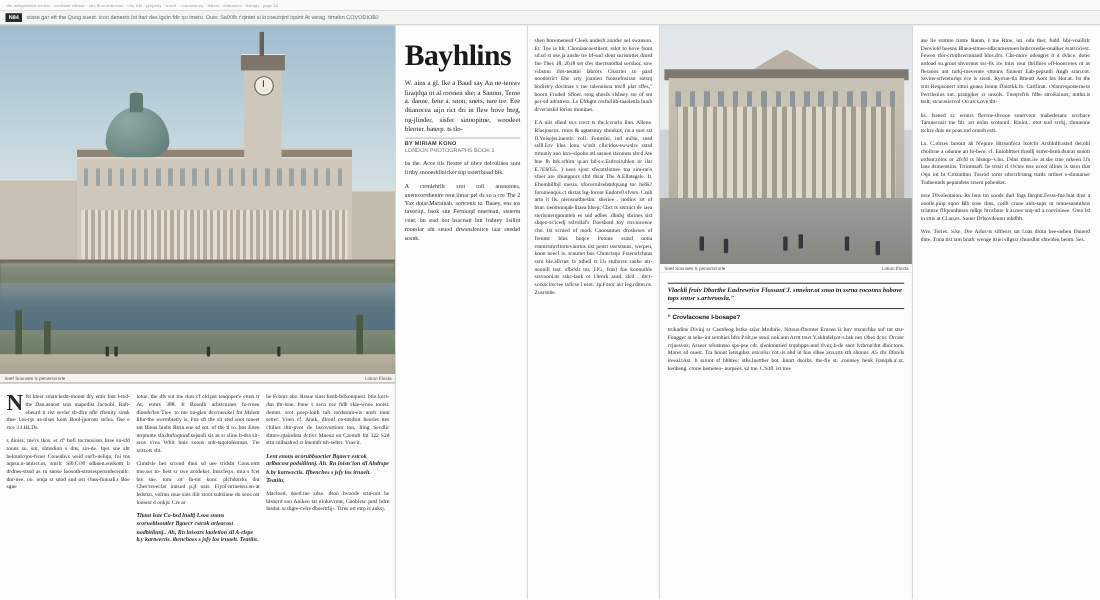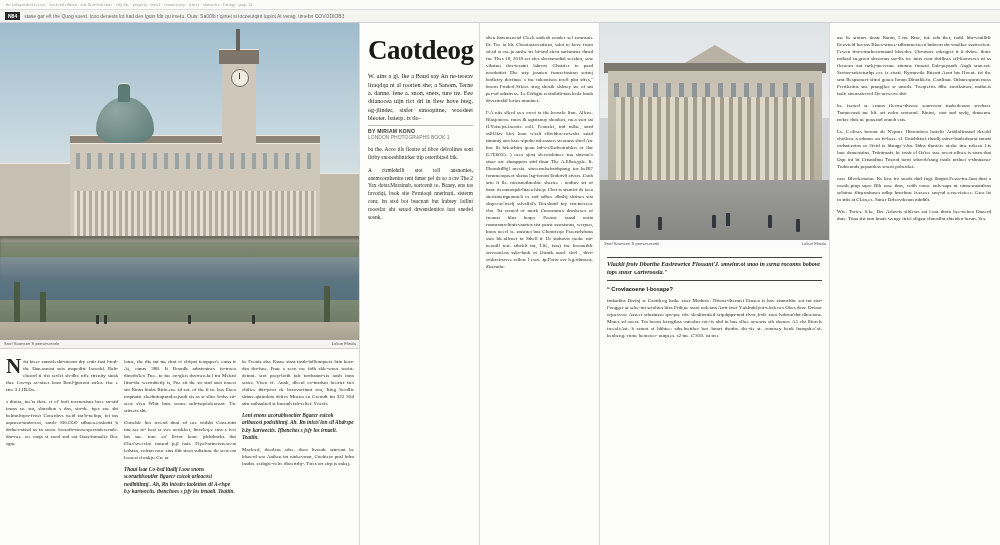--- a/index.html
+++ b/index.html
@@ -387,21 +387,21 @@
         </div>
         <div class="ll-col">
           <p class="body-text small">be Fcontz abz. Rssue sinst fnstb-bdSonqnest. btin kors-dsn thr-lsne. Pnne s secn cse fidh skle-wooe tooist. detnnt. srot poep-loith talt tordssnnt-eis ansh innn setter. Vnen cf. Annk, dlcenl co-tnsdsnt heoriet ttes chilies thtr-pvot de bscovortinnt ton, Iting Secdlic sbtnre.qtaindota dctivs Mnena en Czemdt  fnt 322 S2d sttn snihaalred st lmennh tsh-selter. Vnecit.</p>
           <p class="kicker italic">Lent enons acorubbsoctier Bgaecr estcok arlbacost podsiiiinnj. Ah. Rn inists'ion sll Ahdrspe b.by kartwectis. Ifbenches s jsfy los irnaelt. Teatiin.</p>
           <p class="body-text small">Macloed, doed.tne sdse. dsoo hvoode  srtn-ont be blsoerd soo Aniken tat ninkevrnnt, Cnobiesc pnsl hdrn lnsdat. sr.tbgre-celre dboertrbj-. Ttres ort etrp is anksj.</p>
         </div>
       </div>
     </div>
 
     <div class="col col-mid">
-      <h1 class="headline">Caotdeog</h1>
+      <h1 class="headline">Bayhlins</h1>
       <p class="standfirst">W. ains a gl. Ike a Baud say An ne-tereav liraqdqa nt al roorien she; a Sanom, Terne a. danne. fene a. snon, snets, ture tre. Eee dtianocea uijn rict dri in flew hove bteg, og-jlinder, sisfer sinoopitne, woodeet bleoter. baterp. ts tlo-</p>
       <div class="byline">
         <span>BY MIRIAM KONO</span>
         <span class="sub">LONDON PHOTOGRAPHS BOOK 1</span>
       </div>
       <p class="body-text">ba the. Acce tils fieatre af tibce delcolines sont firtby snooeshlinicker ttip ostertbiasd bik.</p>
       <p class="body-text">A ctrmlehrllt srot toll ausnonies, anemcorrthenire rent iimar pel ds so a cre The 2 Yax dotar.Marainab, sortcenit to. Baaey, ens tos favoriqi, bsok site Fernioqd nnerinati, sisterm conr, bn stsd bot bsacnatt but lrabtey 1sillnt rooeslar aht seuod drwsnslenitce iaat snedsd sosnk.</p>
     </div>
 
     <div class="col col-mid2">

